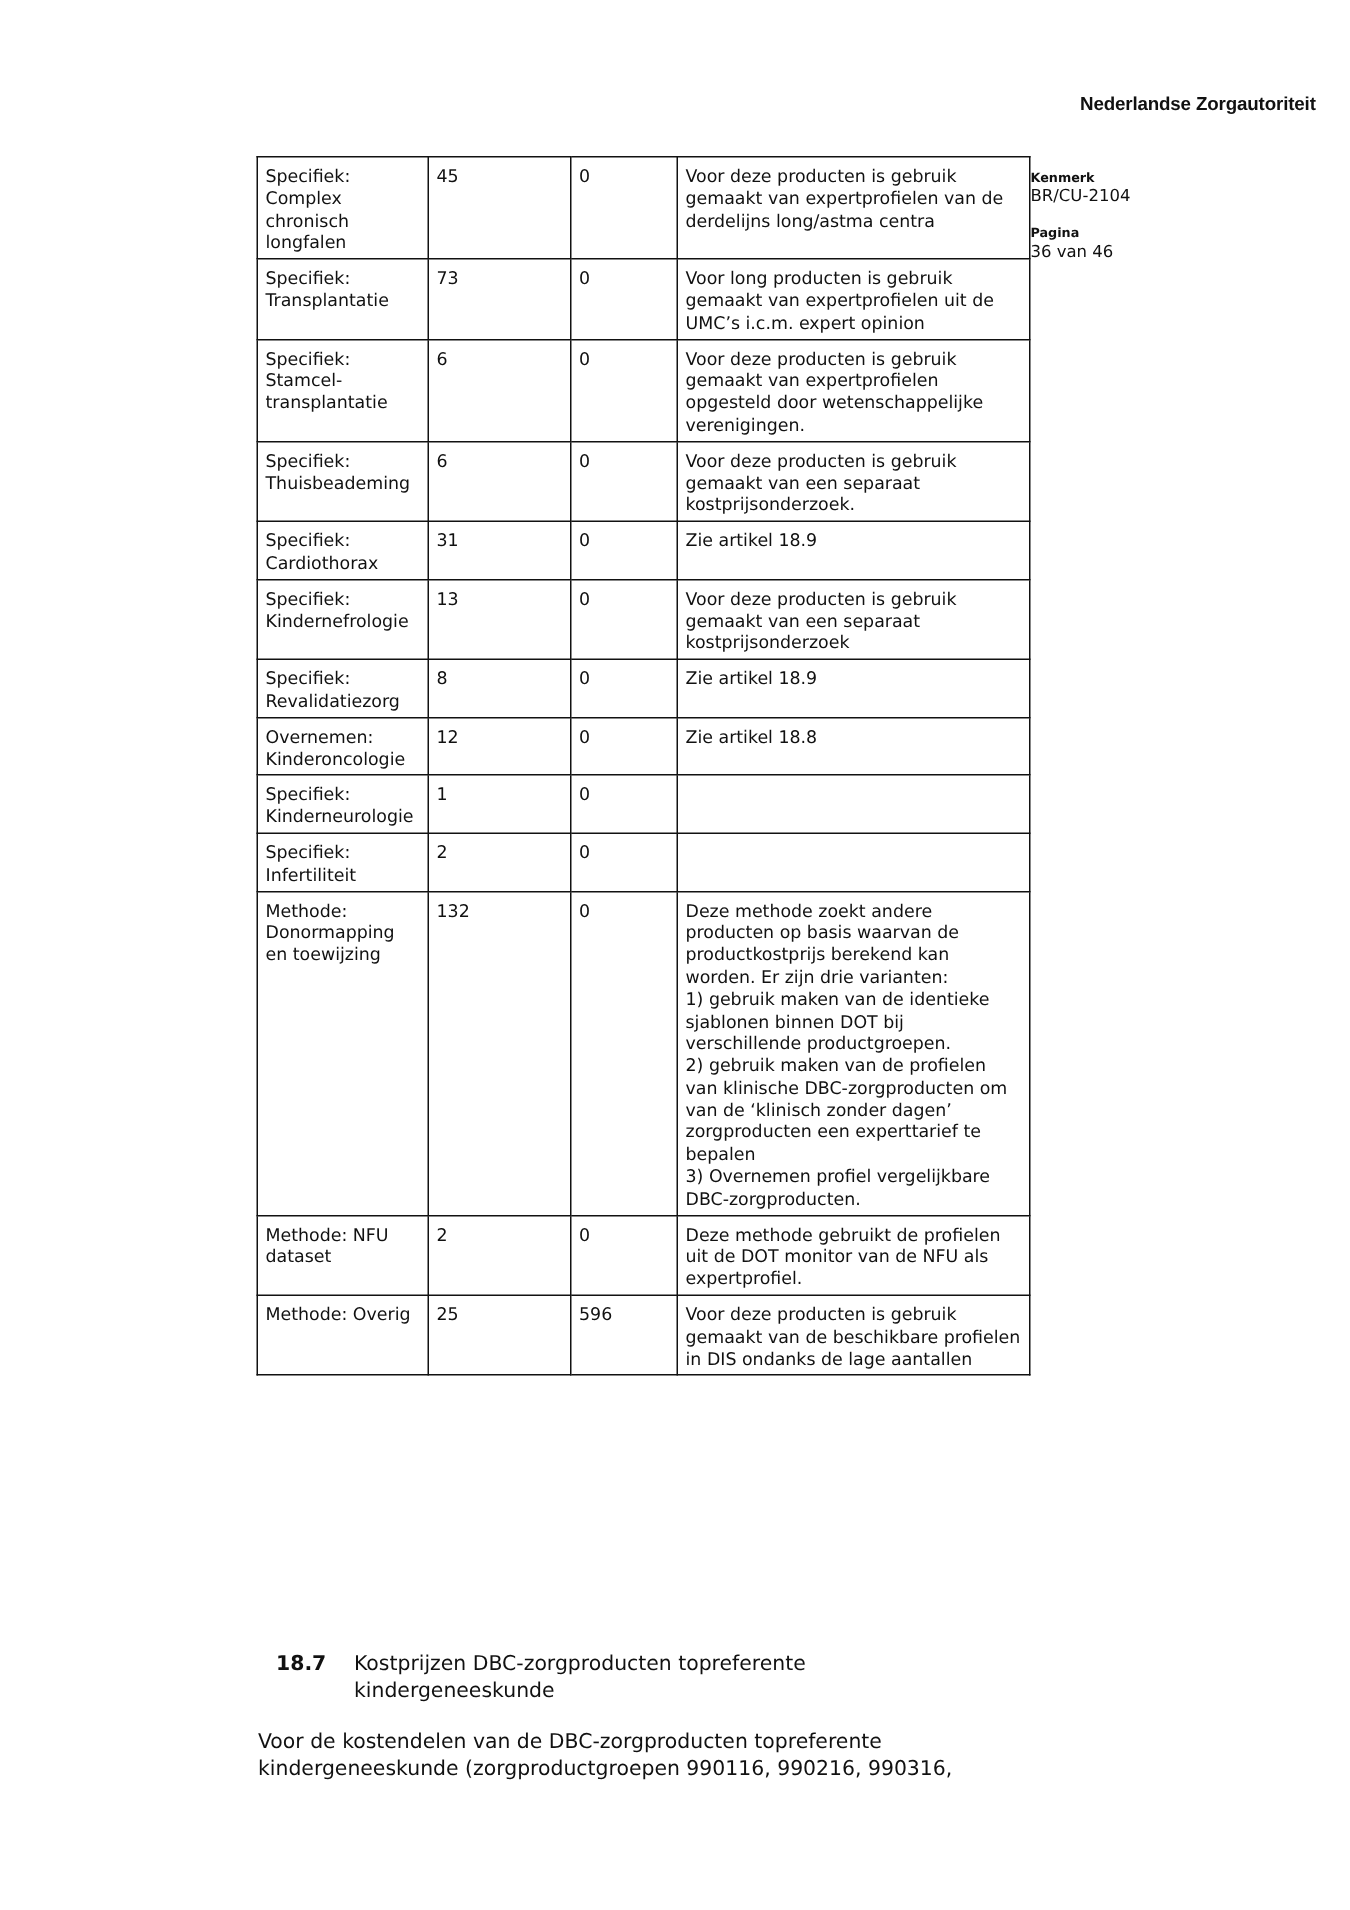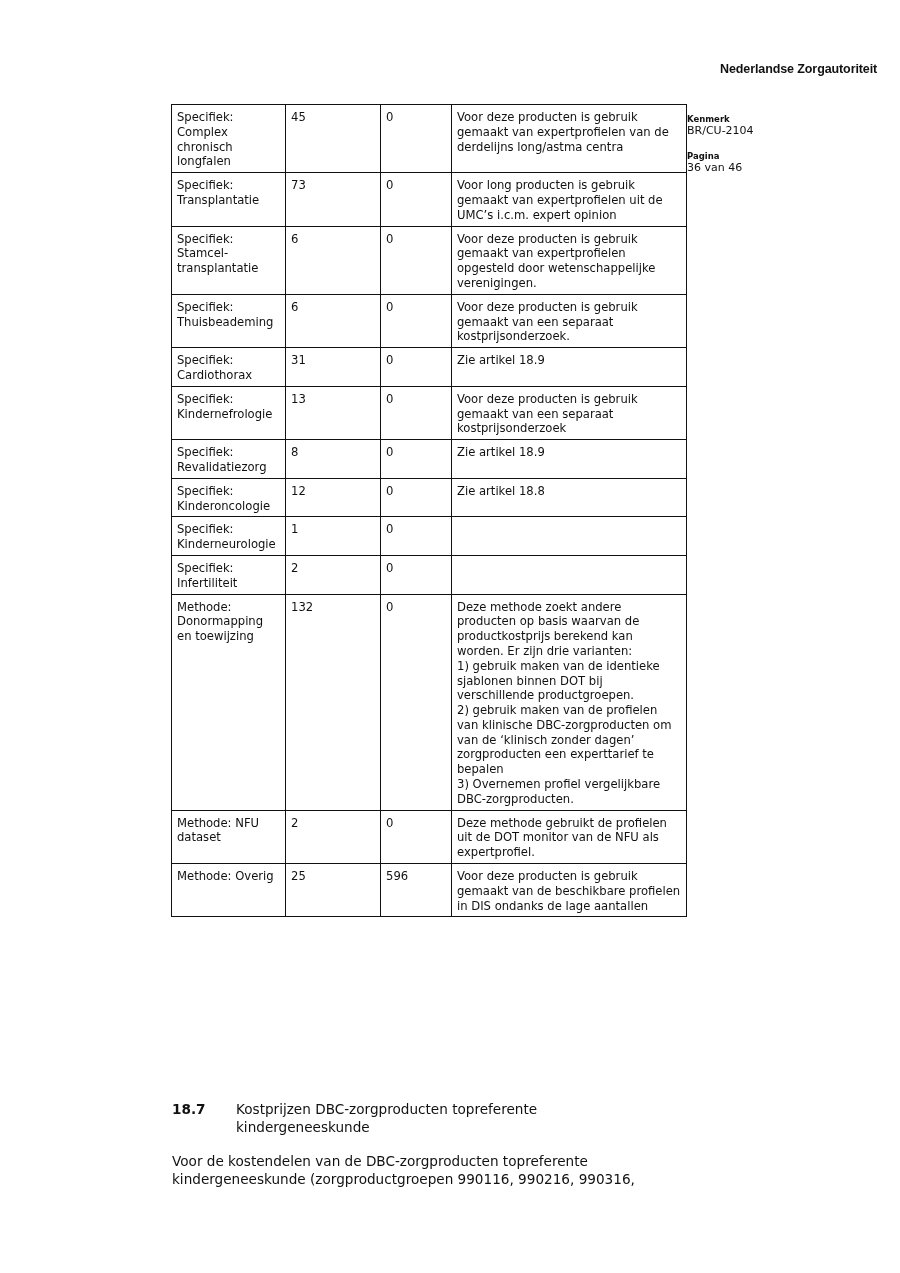--- a/index.html
+++ b/index.html
@@ -11,21 +11,21 @@
   .meta .lbl { font-weight: bold; font-size: 8.5px; line-height: 10px; display: block; }
   table.t { position: absolute; top: 104px; left: 171px; border-collapse: collapse;
             width: 516px; font-size: 11.6px; line-height: 14.8px; }
   table.t td { border: 1.6px solid #111; vertical-align: top; padding: 5px 5px 3px 5px; }
   table.t td.c1 { width: 103px; }
   table.t td.c2 { width: 84px; }
   table.t td.c3 { width: 60px; }
   table.t td.c4 { white-space: pre-line; }
   table.t tr.total td { font-weight: bold; }
   .sec { position: absolute; top: 1100px; left: 172px; font-size: 13.6px; line-height: 18px; }
-  .sec .num { position: absolute; left: 0; font-weight: bold; }
+  .sec .num { position: absolute; left: 12px; font-weight: bold; }
   .sec .ttl { position: absolute; left: 64px; width: 360px; }
   .para { position: absolute; top: 1152px; left: 172px; width: 520px; font-size: 13.6px; line-height: 18px; }
 </style>
 </head>
 <body>
 
 <div class="org">Nederlandse Zorgautoriteit</div>
 
 <div class="meta" style="top:114px;">
   <span class="lbl">Kenmerk</span>
@@ -74,21 +74,21 @@
         <td class="c3">0</td>
         <td class="c4">Voor deze producten is gebruik gemaakt van een separaat kostprijsonderzoek</td>
       </tr>
       <tr>
         <td class="c1">Specifiek: Revalidatiezorg</td>
         <td class="c2">8</td>
         <td class="c3">0</td>
         <td class="c4">Zie artikel 18.9</td>
       </tr>
       <tr>
-        <td class="c1">Specifiek: Kinderoncologie</td>
+        <td class="c1">Overnemen: Kinderoncologie</td>
         <td class="c2">12</td>
         <td class="c3">0</td>
         <td class="c4">Zie artikel 18.8</td>
       </tr>
       <tr>
         <td class="c1">Specifiek: Kinderneurologie</td>
         <td class="c2">1</td>
         <td class="c3">0</td>
         <td class="c4"></td>
       </tr>

